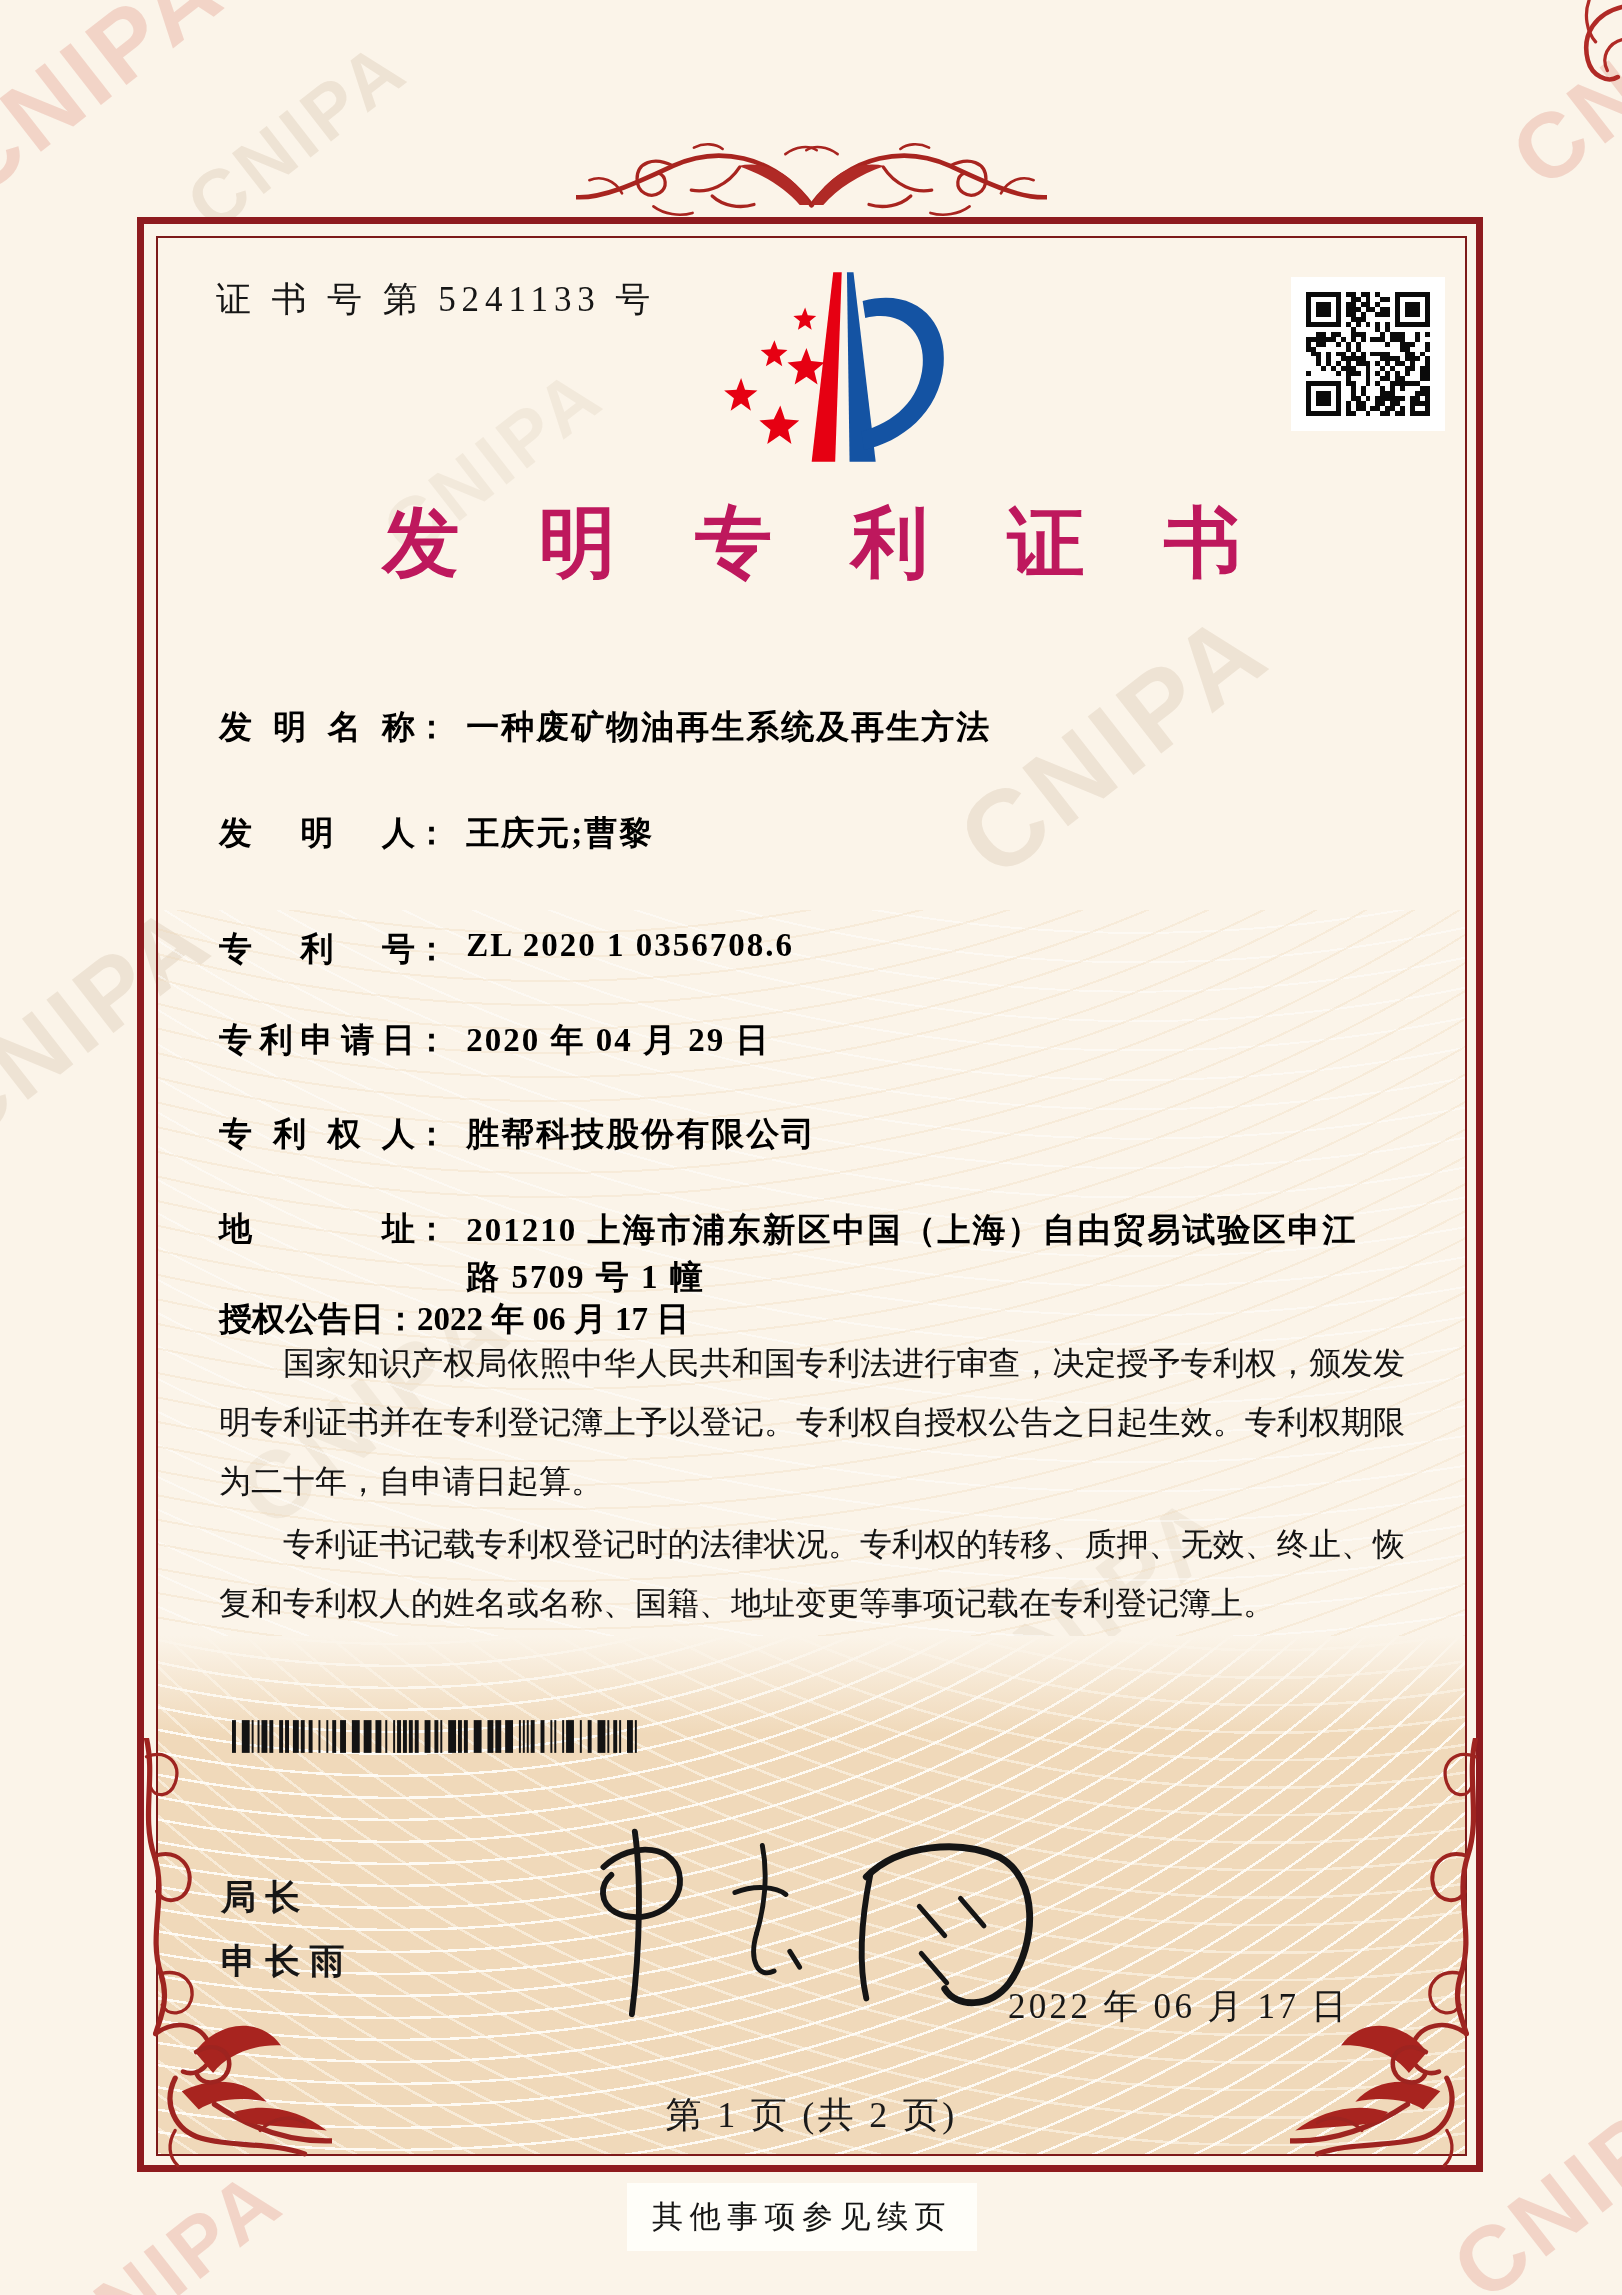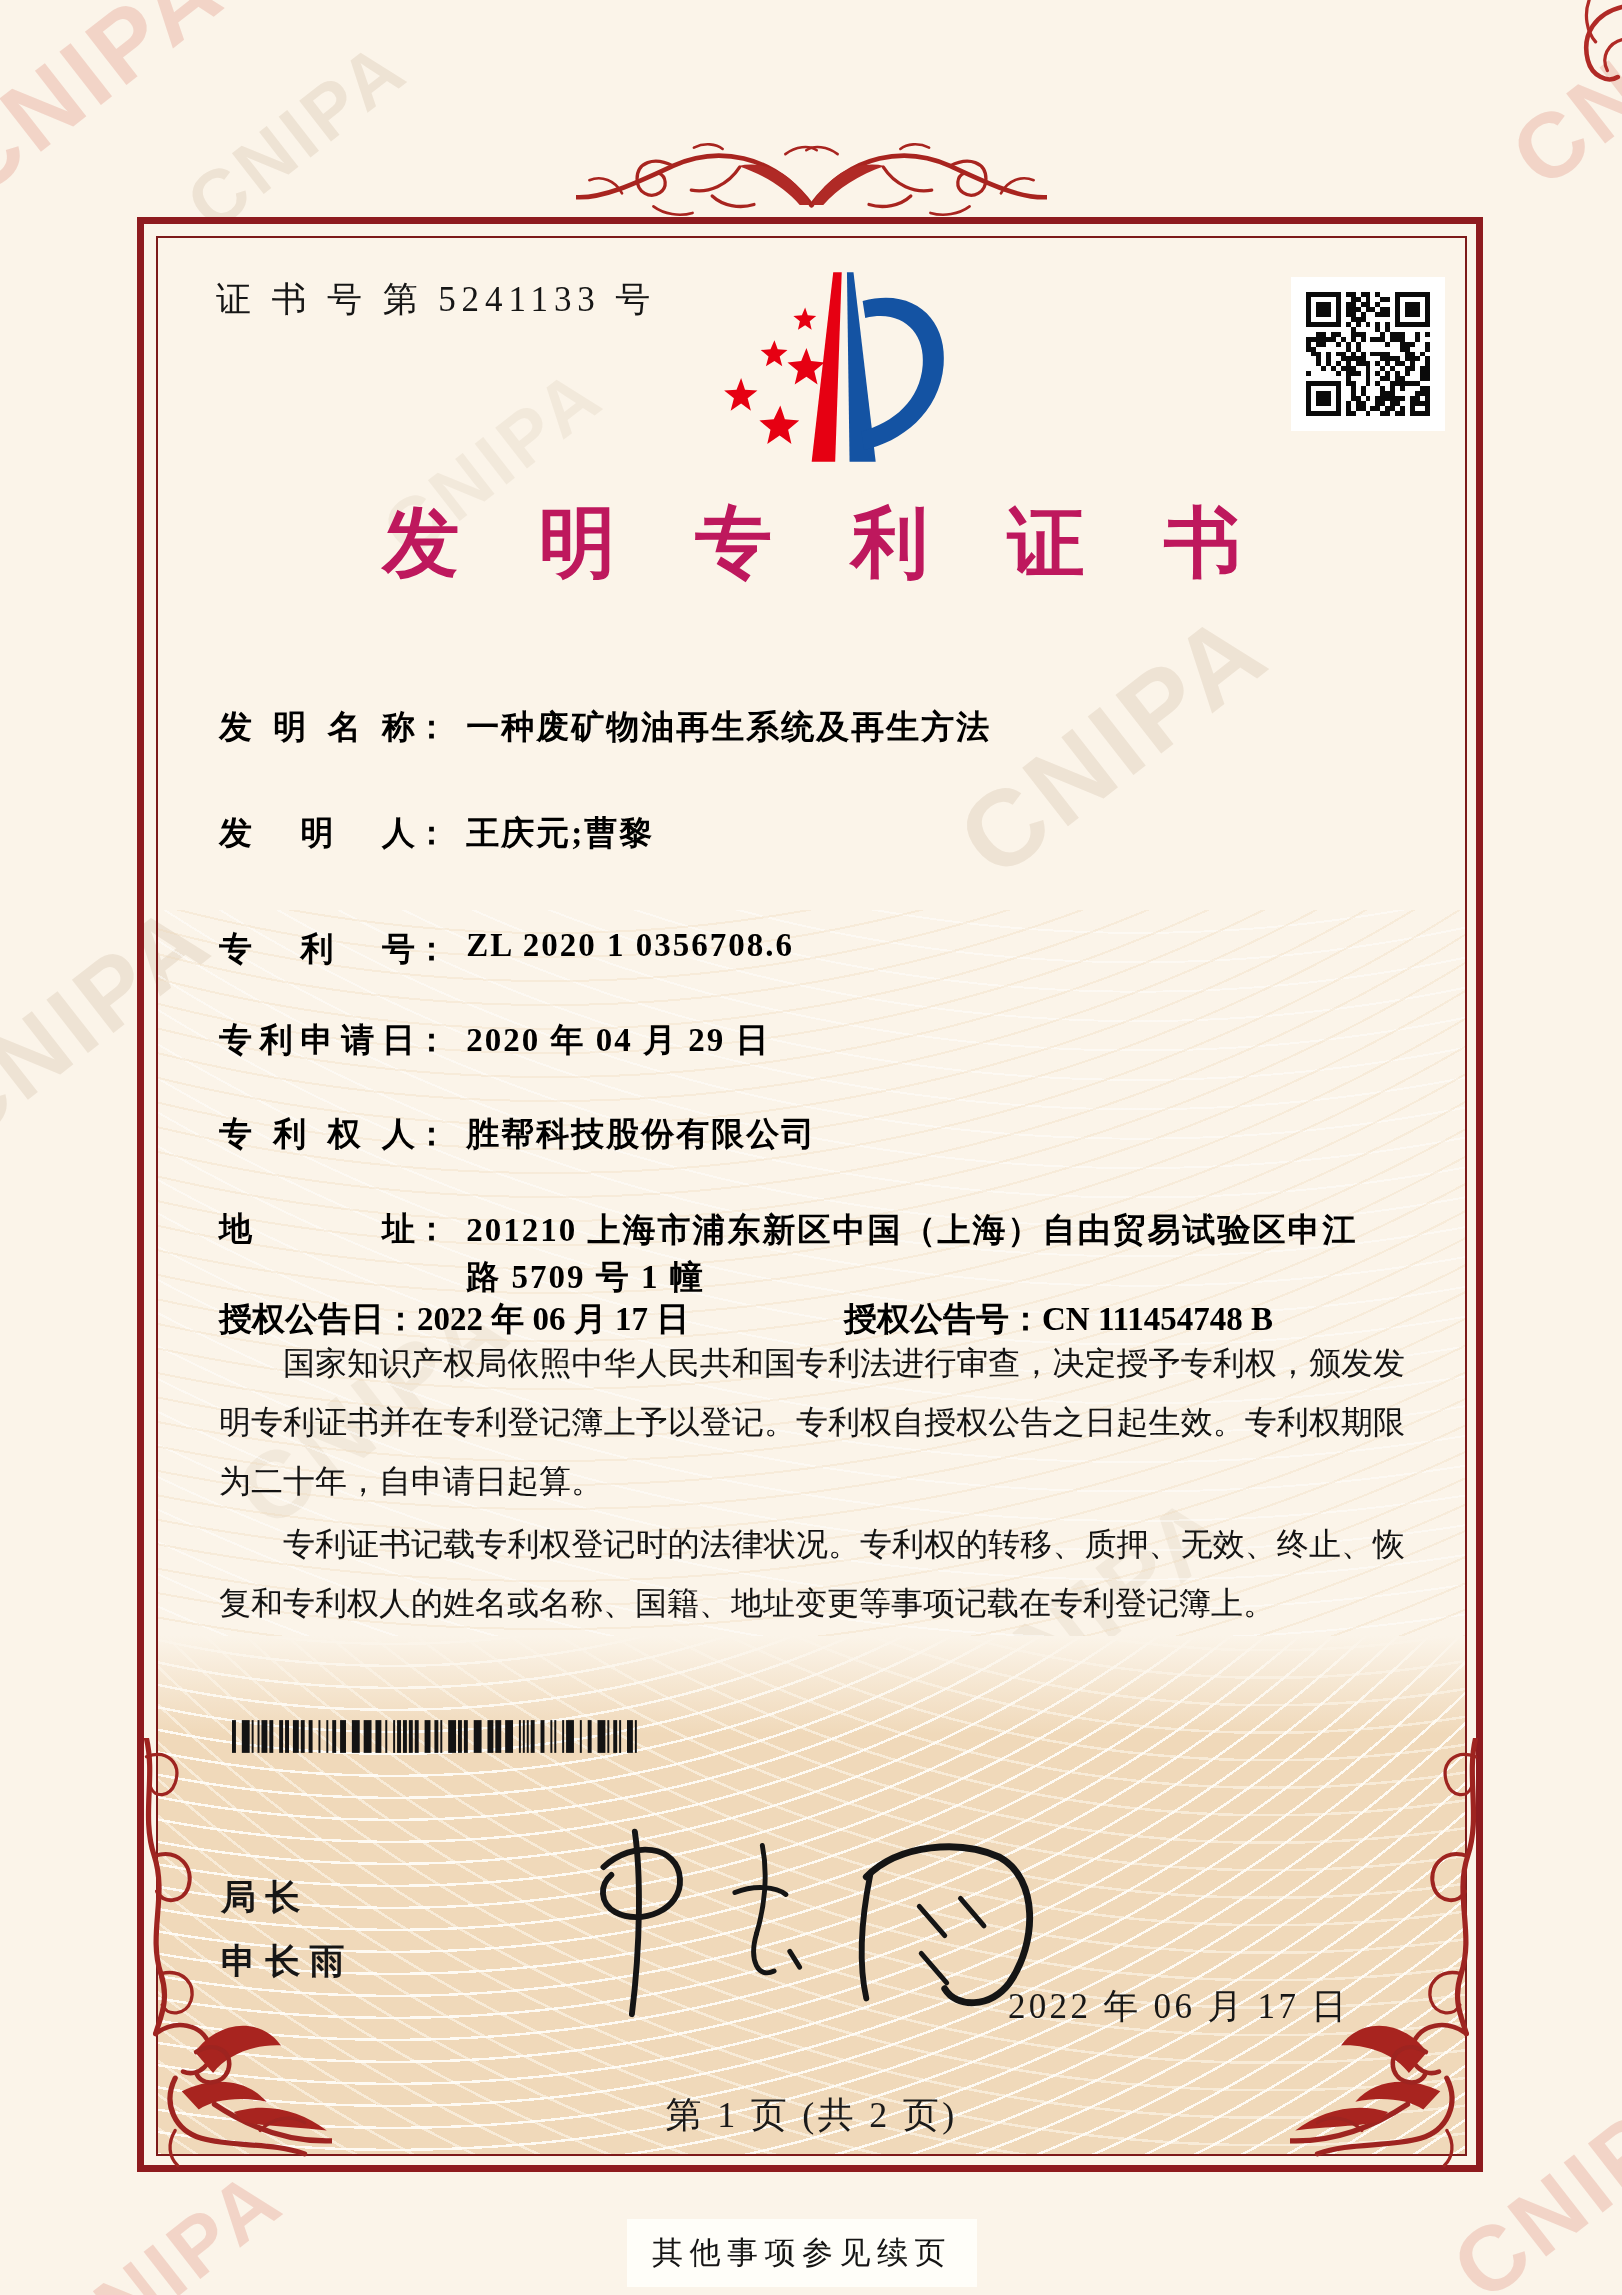--- a/index.html
+++ b/index.html
@@ -79,21 +79,21 @@
     position:absolute;left:221px;font-family:"Liberation Sans","DejaVu Sans",sans-serif;
     font-weight:bold;font-size:35px;letter-spacing:9.2px;color:#161616;
   }
   .sig-svg{position:absolute;left:576px;top:1818px;}
   .issue-date{position:absolute;left:1008px;top:1983px;font-size:35px;letter-spacing:3.3px;color:#171717;}
   .pagination{position:absolute;left:0;top:2091px;width:1623px;text-align:center;font-size:36px;letter-spacing:3.3px;color:#1a1a1a;}
 
   
   .footer-note{
     position:absolute;left:627px;top:2183px;background:#fffef9;
-    padding:13px 25px;font-size:31px;letter-spacing:6.5px;color:#151515;margin-top:36px;
+    padding:13px 25px;font-size:31px;letter-spacing:6.5px;color:#151515;
   }
 
   
   .orn{position:absolute;pointer-events:none;}
   .corner-right{transform:scaleX(-1);}
 </style>
 </head>
 <body>
 
 <div class="wm wm-pink" style="left:-79px;top:19.6px;font-size:98px;">CNIPA</div>
@@ -540,21 +540,20 @@
   <span class="flabel">专利申请日</span><span class="fcolon">：</span><span class="fvalue">2020 年 04 月 29 日</span>
 </div>
 <div class="frow" style="top:1112px;">
   <span class="flabel">专利权人</span><span class="fcolon">：</span><span class="fvalue">胜帮科技股份有限公司</span>
 </div>
 <div class="frow" style="top:1207px;">
   <span class="flabel">地址</span><span class="fcolon">：</span><span class="fvalue fvalue-wrap">201210 上海市浦东新区中国（上海）自由贸易试验区申江路 5709 号 1 幢</span>
 </div>
 <div class="frow" style="top:1297px;width:1186px;">
   <span>授权公告日</span><span>：</span><span>2022 年 06 月 17 日</span>
-  <span class="grant-right"><span>授权公告号</span><span>：</span><span>CN 111454748 B</span></span>
 </div>
 
 <p class="legal" style="top:1334px;margin:0;">国家知识产权局依照中华人民共和国专利法进行审查，决定授予专利权，颁发发明专利证书并在专利登记簿上予以登记。专利权自授权公告之日起生效。专利权期限为二十年，自申请日起算。</p>
 <p class="legal" style="top:1515px;margin:0;">专利证书记载专利权登记时的法律状况。专利权的转移、质押、无效、终止、恢复和专利权人的姓名或名称、国籍、地址变更等事项记载在专利登记簿上。</p>
 
 <svg class="barcode" id="barcode" viewBox="0 0 632 50">
     <rect x="0" y="0" width="6" height="50" fill="#131313"></rect>
     <rect x="15" y="0" width="12" height="50" fill="#131313"></rect>
     <rect x="30" y="0" width="3" height="50" fill="#131313"></rect>
     <rect x="39" y="0" width="3" height="50" fill="#131313"></rect>

